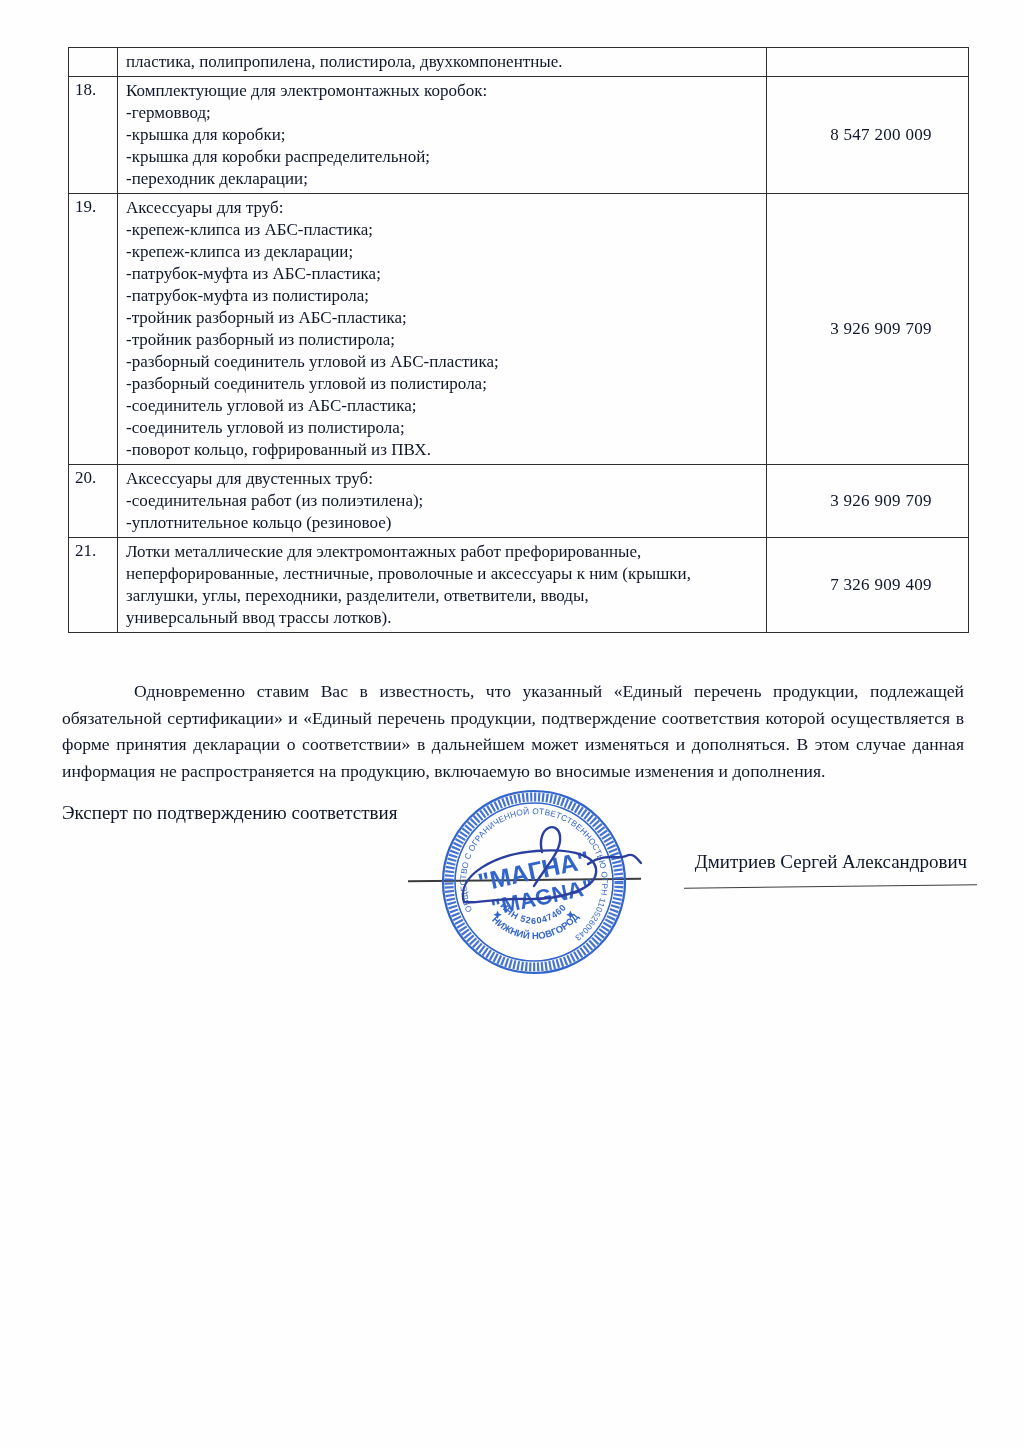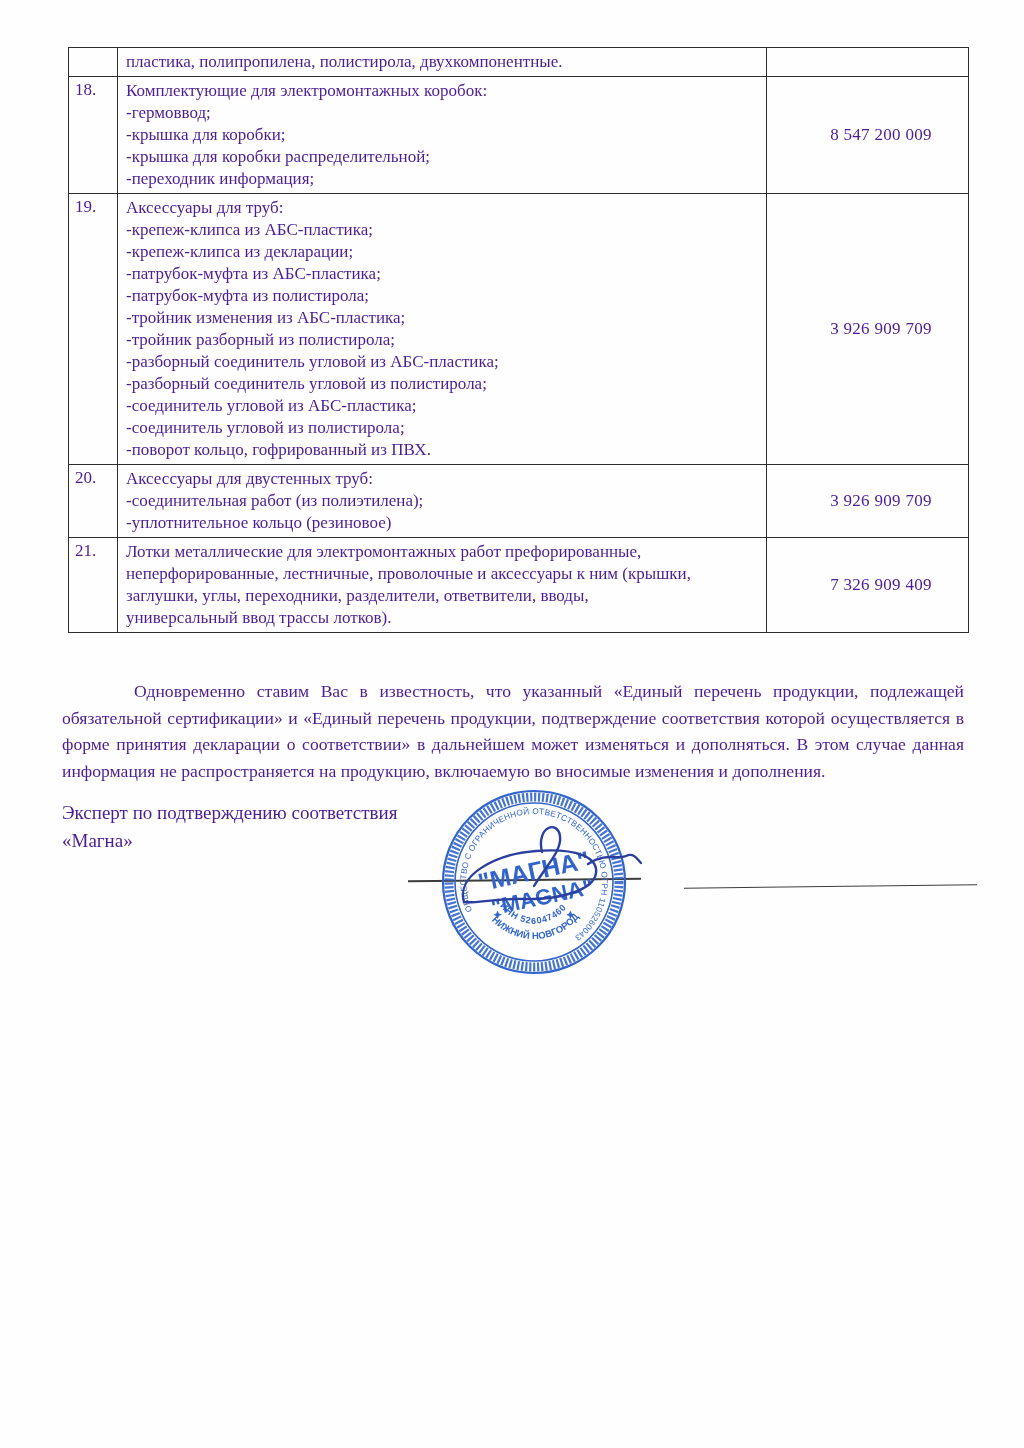--- a/index.html
+++ b/index.html
@@ -1,21 +1,21 @@
 <!DOCTYPE html>
 <html><head>
 <meta charset="utf-8">
 <style>
   html,body{margin:0;padding:0;background:#e8e8e8;}
   .page{
     position:relative;
     width:1024px;height:1448px;
     margin:0 auto;
     background:#fefefe;
-    color:#4c1d95;
+    color:#0f172a;
     font-family:"Liberation Serif", serif;
     overflow:hidden;
   }
   
   table.products{
     position:absolute;left:68px;top:47px;
     width:900px;
     border-collapse:collapse;table-layout:fixed;
   }
   table.products td{
@@ -73,33 +73,33 @@
           </td>
       <td class="td-val"></td>
     </tr>
         <tr>
       <td class="td-num">18.</td>
       <td class="td-desc">
             <div>Комплектующие для электромонтажных коробок:</div>
             <div>-гермоввод;</div>
             <div>-крышка для коробки;</div>
             <div>-крышка для коробки распределительной;</div>
-            <div>-переходник информация;</div>
+            <div>-переходник декларации;</div>
           </td>
       <td class="td-val">8 547 200 009</td>
     </tr>
         <tr>
       <td class="td-num">19.</td>
       <td class="td-desc">
             <div>Аксессуары для труб:</div>
             <div>-крепеж-клипса из АБС-пластика;</div>
             <div>-крепеж-клипса из декларации;</div>
             <div>-патрубок-муфта из АБС-пластика;</div>
             <div>-патрубок-муфта из полистирола;</div>
-            <div>-тройник изменения из АБС-пластика;</div>
+            <div>-тройник разборный из АБС-пластика;</div>
             <div>-тройник разборный из полистирола;</div>
             <div>-разборный соединитель угловой из АБС-пластика;</div>
             <div>-разборный соединитель угловой из полистирола;</div>
             <div>-соединитель угловой из АБС-пластика;</div>
             <div>-соединитель угловой из полистирола;</div>
             <div>-поворот кольцо, гофрированный из ПВХ.</div>
           </td>
       <td class="td-val">3 926 909 709</td>
     </tr>
         <tr>
@@ -121,26 +121,26 @@
           </td>
       <td class="td-val">7 326 909 409</td>
     </tr>
       </tbody>
   </table>
 
   <div class="paragraph">Одновременно ставим Вас в известность, что указанный «Единый перечень продукции, подлежащей обязательной сертификации» и «Единый перечень продукции, подтверждение соответствия которой осуществляется в форме принятия декларации о соответствии» в дальнейшем может изменяться и дополняться. В этом случае данная информация не распространяется на продукцию, включаемую во вносимые изменения и дополнения.</div>
 
   <div class="role">
     <div>Эксперт по подтверждению соответствия</div>
-    <div>«Магна»</div>
   </div>
 
   <div class="sigline-left"></div>
   <div class="sigline-right"></div>
 
+  <div class="name">Дмитриев Сергей Александрович</div>
 
   <div class="stamp-wrap">
     <svg viewBox="-110 -110 230 220" width="230" height="220" xmlns="http://www.w3.org/2000/svg">
       <g>
         <circle r="91" fill="none" stroke="#3265cc" stroke-width="2.2"></circle>
         <circle r="85" fill="none" stroke="#3265cc" stroke-width="9" stroke-dasharray="2.2 1.8" opacity="0.9"></circle>
         <circle r="79" fill="none" stroke="#3265cc" stroke-width="1.6"></circle>
       </g>
       <defs>
         <path id="arcOuter" d="M -61.6,28.7 A 68,68 0 1 1 39.0,55.7"></path>

